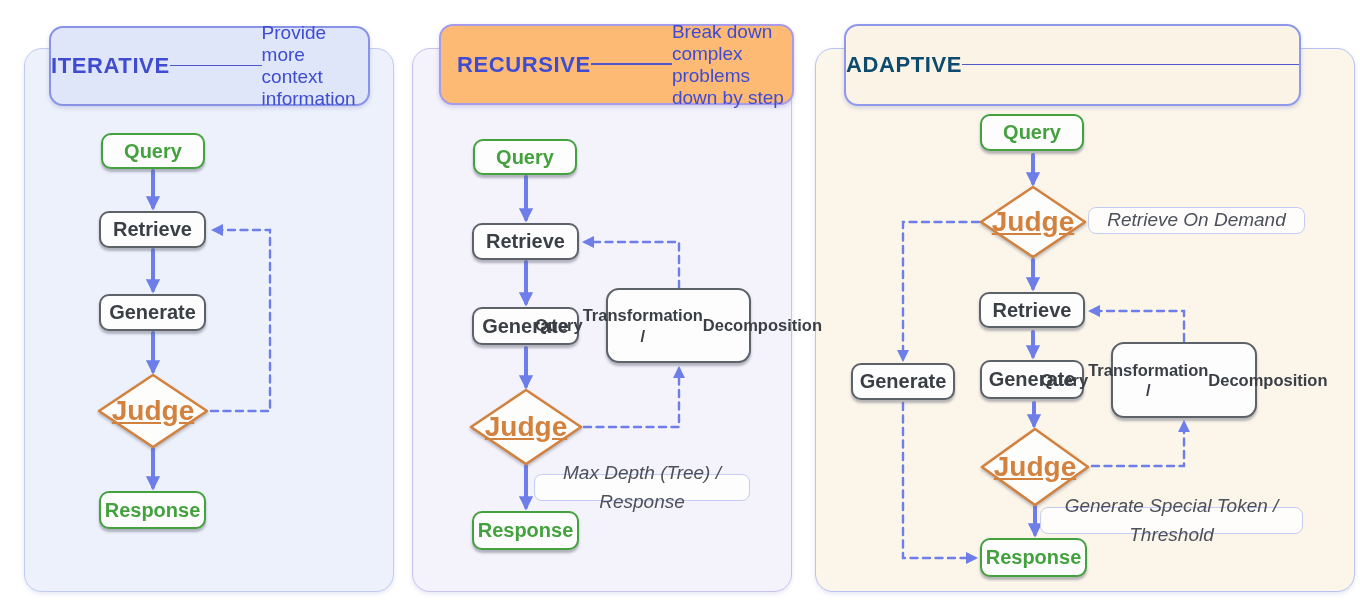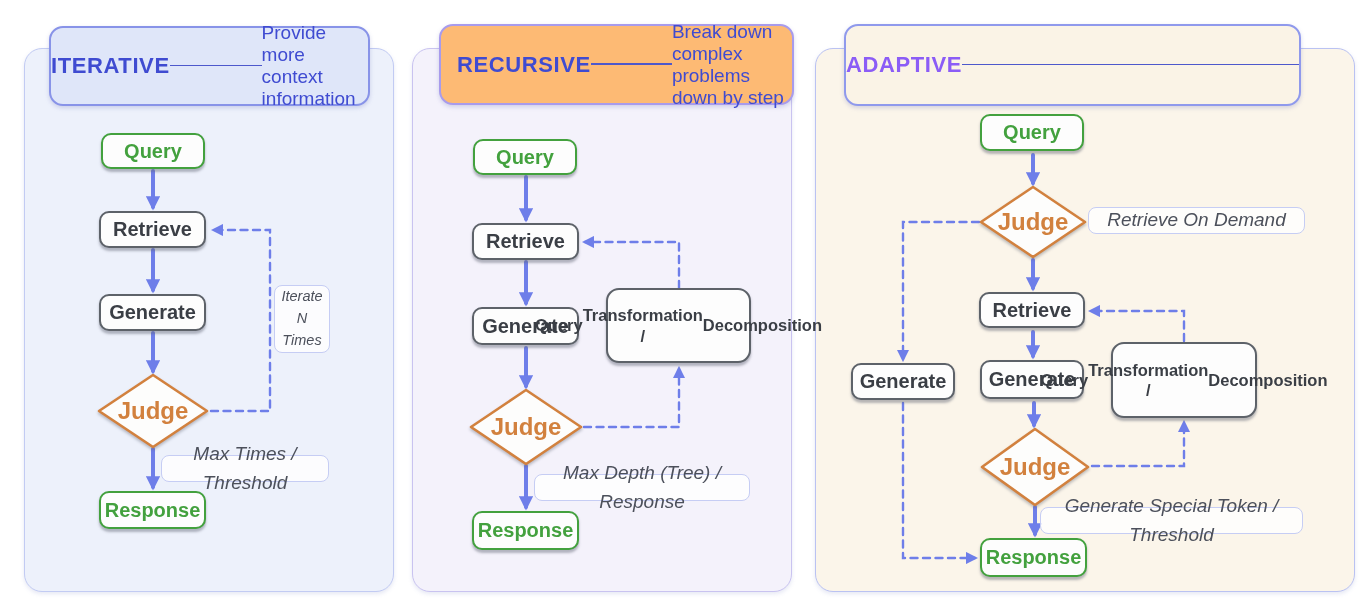--- a/index.html
+++ b/index.html
@@ -46,21 +46,21 @@
     position:absolute;
     display:flex;flex-direction:column;align-items:center;justify-content:center;
     border:1.4px solid;
     border-radius:8px;
     background:rgba(255,255,255,0.8);
     font-style:italic;font-size:19px;line-height:1.5;
     z-index:1;text-align:center;
   }
   .diamond-label{
     position:absolute;display:flex;align-items:center;justify-content:center;
-    font-weight:bold;font-size:24px;z-index:2;pointer-events:none;
+    font-weight:bold;font-size:28px;z-index:2;pointer-events:none;text-decoration:underline;
   }
   .diamond-shape{filter:drop-shadow(0 2px 1.5px rgba(90,95,110,0.4));}
 </style>
 </head>
 <body>
 
 <main id="figure" style="background: rgb(255, 255, 255);">
     <div class="panel" style="left: 24px; top: 48px; width: 368px; height: 542px; background: rgb(237, 241, 251); border-color: rgb(194, 203, 243);">
       <svg width="368" height="542" class="edges">
         <defs>
@@ -80,26 +80,20 @@
       </svg>
       <div class="panel-header" style="left: 24px; top: -23px; width: 317px; height: 72px; background: rgb(223, 230, 249); border-color: rgb(136, 147, 232);">
         <div class="panel-title" style="color: rgb(63, 75, 209);">ITERATIVE</div>
         <div class="panel-rule" style="background: rgb(77, 88, 204);"></div>
         <div class="panel-subtitle" style="color: rgb(63, 75, 209);">Provide more context information</div>
       </div>
       <div class="node pill-green" style="left: 76px; top: 84px; width: 100px; height: 32px; border-color: rgb(67, 161, 62); color: rgb(67, 161, 62);">Query</div>
       <div class="node pill-gray" style="left: 74px; top: 162px; width: 103px; height: 33px; border-color: rgb(93, 98, 105); color: rgb(58, 62, 69);">Retrieve</div>
       <div class="node pill-gray" style="left: 74px; top: 245px; width: 103px; height: 33px; border-color: rgb(93, 98, 105); color: rgb(58, 62, 69);">Generate</div>
       <div class="diamond-label" style="left: 74px; top: 326px; width: 108px; height: 72px; color: rgb(210, 129, 62);">Judge</div>
-      <div class="note" style="left: 249px; top: 236px; width: 54px; height: 66px; border-color: rgb(198, 205, 244); color: rgb(76, 80, 91); font-size: 14.5px;">
-        <div>Iterate</div>
-        <div>N</div>
-        <div>Times</div>
-      </div>
-      <div class="note" style="left: 136px; top: 406px; width: 166px; height: 25px; border-color: rgb(198, 205, 244); color: rgb(76, 80, 91);">Max Times / Threshold</div>
       <div class="node pill-green" style="left: 74px; top: 442px; width: 103px; height: 34px; border-color: rgb(67, 161, 62); color: rgb(67, 161, 62);">Response</div>
     </div>
     <div class="panel" style="left: 412px; top: 48px; width: 378px; height: 542px; background: rgb(244, 242, 251); border-color: rgb(201, 195, 240);">
       <svg width="378" height="542" class="edges">
         <defs>
           <marker id="ah-solid-recursive" viewBox="0 0 10 10" refX="7.5" refY="5" markerWidth="3.6" markerHeight="3.6" orient="auto-start-reverse">
             <path d="M0,0 L10,5 L0,10 Z" fill="#6e7ee9"></path>
           </marker>
           <marker id="ah-dashed-recursive" viewBox="0 0 10 10" refX="7.5" refY="5" markerWidth="5.2" markerHeight="5.2" orient="auto-start-reverse">
             <path d="M0,0 L10,5 L0,10 Z" fill="#6e7ee9"></path>
@@ -146,21 +140,21 @@
         <path d="M218,354 L218,376" fill="none" stroke="#6e7ee9" stroke-width="4" stroke-linecap="round" marker-end="url(#ah-solid-adaptive)"></path>
         <path d="M219,458 L219,485" fill="none" stroke="#6e7ee9" stroke-width="4" stroke-linecap="round" marker-end="url(#ah-solid-adaptive)"></path>
         <path d="M163,173 L87,173 L87,310" fill="none" stroke="#6e7ee9" stroke-width="2.4" stroke-linecap="round" stroke-dasharray="7 5.5" marker-end="url(#ah-dashed-adaptive)"></path>
         <path d="M87,354 L87,509 L159,509" fill="none" stroke="#6e7ee9" stroke-width="2.4" stroke-linecap="round" stroke-dasharray="7 5.5" marker-end="url(#ah-dashed-adaptive)"></path>
         <path d="M276,417 L368,417 L368,374" fill="none" stroke="#6e7ee9" stroke-width="2.4" stroke-linecap="round" stroke-dasharray="7 5.5" marker-end="url(#ah-dashed-adaptive)"></path>
         <path d="M368,292 L368,262 L275,262" fill="none" stroke="#6e7ee9" stroke-width="2.4" stroke-linecap="round" stroke-dasharray="7 5.5" marker-end="url(#ah-dashed-adaptive)"></path>
         <polygon points="217,138 269,173 217,208 165,173" fill="#fdfdfc" stroke="#d2813e" stroke-width="2.6" stroke-linejoin="round" class="diamond-shape"></polygon>
         <polygon points="219,380 272,418 219,456 166,418" fill="#fdfdfc" stroke="#d2813e" stroke-width="2.6" stroke-linejoin="round" class="diamond-shape"></polygon>
       </svg>
       <div class="panel-header" style="left: 28px; top: -25px; width: 453px; height: 74px; background: rgb(250, 243, 230); border-color: rgb(143, 153, 236);">
-        <div class="panel-title" style="color: #8b5cf6;">ADAPTIVE</div>
+        <div class="panel-title" style="color: #0c4a6e;">ADAPTIVE</div>
         <div class="panel-rule" style="background: rgb(77, 88, 204);"></div>
       </div>
       <div class="node pill-green" style="left: 164px; top: 65px; width: 100px; height: 33px; border-color: rgb(67, 161, 62); color: rgb(67, 161, 62);">Query</div>
       <div class="diamond-label" style="left: 165px; top: 138px; width: 104px; height: 70px; color: rgb(210, 129, 62);">Judge</div>
       <div class="note" style="left: 272px; top: 158px; width: 215px; height: 25px; border-color: rgb(198, 205, 244); color: rgb(76, 80, 91);">Retrieve On  Demand</div>
       <div class="node pill-gray" style="left: 163px; top: 243px; width: 102px; height: 32px; border-color: rgb(93, 98, 105); color: rgb(58, 62, 69);">Retrieve</div>
       <div class="node pill-gray" style="left: 35px; top: 314px; width: 100px; height: 33px; border-color: rgb(93, 98, 105); color: rgb(58, 62, 69);">Generate</div>
       <div class="node pill-gray" style="left: 164px; top: 311px; width: 100px; height: 35px; border-color: rgb(93, 98, 105); color: rgb(58, 62, 69);">Generate</div>
       <div class="node box-gray" style="left: 295px; top: 293px; width: 142px; height: 72px; border-color: rgb(93, 98, 105); color: rgb(58, 62, 69);">
         <div>Query</div>

